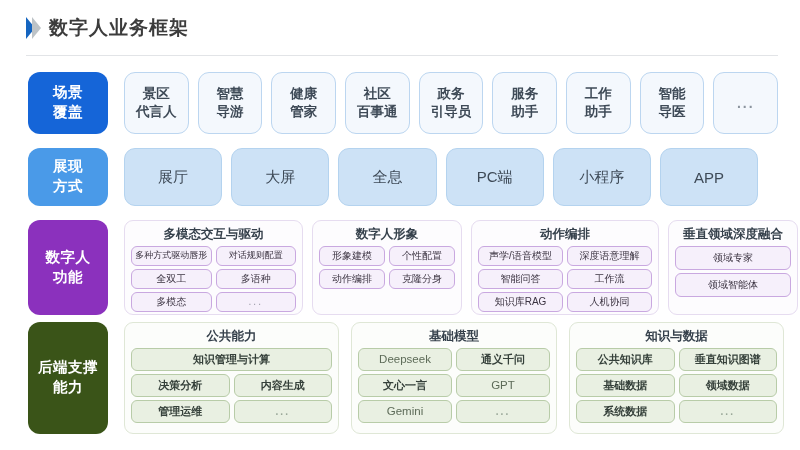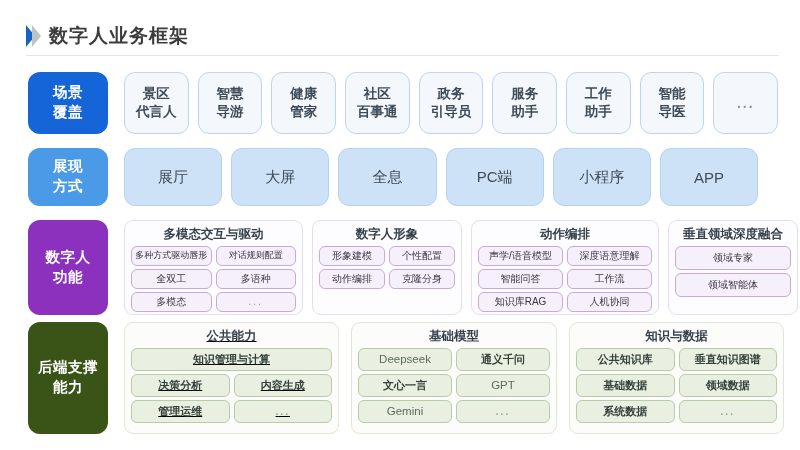--- a/index.html
+++ b/index.html
@@ -23,21 +23,20 @@
   
   .header {
     position: absolute;
     left: 0; top: 0;
     width: 660px;
     height: 56px;
     display: flex;
     align-items: center;
     padding-left: 26px;
     box-sizing: border-box;
-    margin-top: 8px;
   }
   .chevrons {
     display: flex;
     align-items: center;
     margin-right: 11px;
   }
   .chev {
     width: 0; height: 0;
     border-top: 11px solid transparent;
     border-bottom: 11px solid transparent;
@@ -193,21 +192,21 @@
   .chip-green {
     background: #e9f0e2;
     border: 1px solid #b8cca8;
     color: #35403a;
     font-size: 11px;
     font-weight: 700;
     height: 23px;
   }
   .chip-green.dots { color: #9aa898; letter-spacing: 2px; }
   .chip-green.latin { font-weight: 400; font-size: 11.5px; color: #5d6b58; }
-  .w-pub   { flex: 0 0 215px; text-decoration: underline; }
+  .w-pub   { flex: 0 0 215px; }
   .w-model { flex: 0 0 206px; }
   .w-know  { flex: 0 0 215px; align-items: center; }
   #row4 .row-body { gap: 12px; }
   #row3 .row-body { gap: 9px; }
 </style>
 </head>
 <body>
 
 <div class="page">
 

